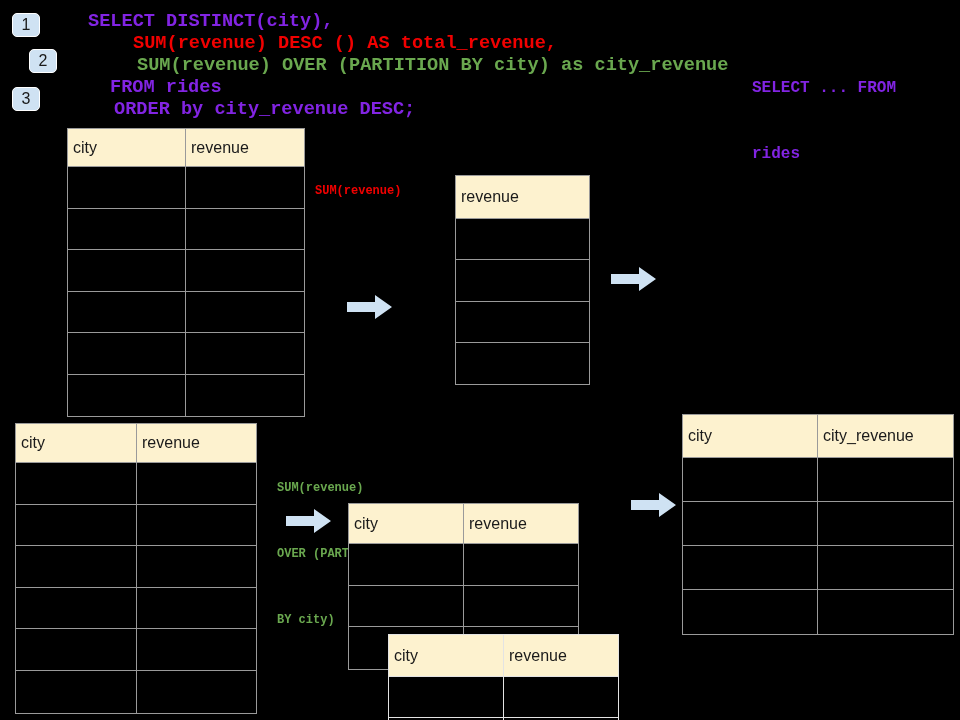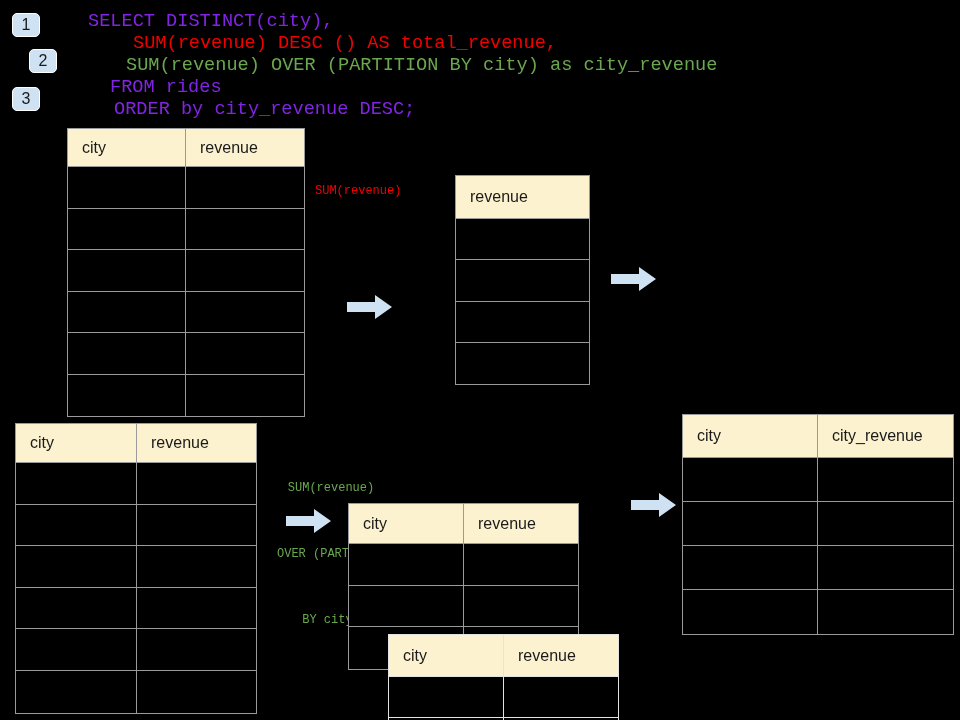--- a/index.html
+++ b/index.html
@@ -6,21 +6,21 @@
     --bg:#000000; --purple:#8224e3; --red:#f10000; --green:#6aa84f;
     --hdr:#fdf2cf; --bc-default:#9a9a9a; --bc-front:#e3e3e3;
     --arrow:#cfe2f3; --badge:#cfe2f3; --badge-border:#ffffff; --dark:#1a1a1a;
   }
   *{margin:0;padding:0;box-sizing:border-box;}
   html,body{width:960px;height:720px;overflow:hidden;}
   body{background:var(--bg);position:relative;font-family:"Liberation Sans","DejaVu Sans",sans-serif;}
   #canvas{position:absolute;left:0;top:0;width:960px;height:720px;background:var(--bg);overflow:hidden;}
 
   
-  .mono{font-family:"Liberation Mono","DejaVu Sans Mono",monospace;font-weight:normal;white-space:pre;text-align:center;}
+  .mono{font-family:"Liberation Mono","DejaVu Sans Mono",monospace;font-weight:bold;white-space:pre;}
   .cl{position:absolute;font-size:18.6px;line-height:22px;}
   .purple{color:var(--purple);}
   .red{color:var(--red);}
   .green{color:var(--green);}
   .side-code{position:absolute;left:752px;top:33px;font-size:16px;line-height:22px;}
   .anno{position:absolute;font-size:12px;line-height:22px;}
   .anno-total{left:315px;top:136px;}
   .anno-part{left:277px;top:433px;}
 
   
@@ -28,21 +28,21 @@
     border:1.5px solid var(--badge-border);border-radius:5px;
     display:flex;align-items:center;justify-content:center;
     font-size:16px;color:var(--dark);}
   .b1{left:12px;top:13px;} .b2{left:29px;top:49px;} .b3{left:12px;top:87px;}
 
   
   .tbl{position:absolute;display:grid;background:var(--bg);
     border:1px solid var(--bc);--bc:var(--bc-default);}
   .cell{border-color:var(--bc);}
   .th{background:var(--hdr);color:var(--dark);font-size:16px;
-    display:flex;align-items:center;padding-left:14px;
+    display:flex;align-items:center;padding-left:5px;
     border-right:1px solid var(--bc);border-bottom:1px solid var(--bc);}
   .td{border-right:1px solid var(--bc);border-bottom:1px solid var(--bc);}
   .lc{border-right:none;}
   .lr{border-bottom:none;}
 
   .t-source-top{left:67px;top:128px;grid-template-columns:118px 118px;grid-template-rows:38px repeat(6,41.5px);}
   .t-total{left:455px;top:175px;grid-template-columns:133px;grid-template-rows:43px repeat(4,41.3px);}
   .t-source-bottom{left:15px;top:423px;grid-template-columns:121px 119px;grid-template-rows:39px repeat(6,41.6px);}
   .t-part-back{left:348px;top:503px;grid-template-columns:115px 114px;grid-template-rows:40px repeat(3,41.7px);}
   .t-part-front{left:388px;top:634px;grid-template-columns:115px 114px;grid-template-rows:42px repeat(2,41px);
@@ -60,25 +60,29 @@
 
 <div id="canvas">
 
   <div class="badge b1">1</div>
   <div class="badge b2">2</div>
   <div class="badge b3">3</div>
 
   <div>
     <div class="cl mono purple" style="left:88px;top:11px">SELECT DISTINCT(city),</div>
     <div class="cl mono red" style="left:133px;top:33px">SUM(revenue) DESC () AS total_revenue,</div>
-    <div class="cl mono green" style="left:126px;top:55px">SUM(revenue) OVER (PARTITION BY city) as city_revenue</div>
+    <div class="cl mono green" style="left:137px;top:55px">SUM(revenue) OVER (PARTITION BY city) as city_revenue</div>
     <div class="cl mono purple" style="left:110px;top:77px">FROM rides</div>
     <div class="cl mono purple" style="left:114px;top:99px">ORDER by city_revenue DESC;</div>
   </div>
 
+  <div class="side-code mono purple">
+    <div>SELECT ... FROM</div>
+    <div>rides</div>
+  </div>
 
   <div class="anno anno-total mono red">
     <div>SUM(revenue)</div>
   </div>
 
   <div class="anno anno-part mono green">
     <div>SUM(revenue)</div>
     <div>OVER (PARTITION</div>
     <div>BY city)</div>
   </div>

